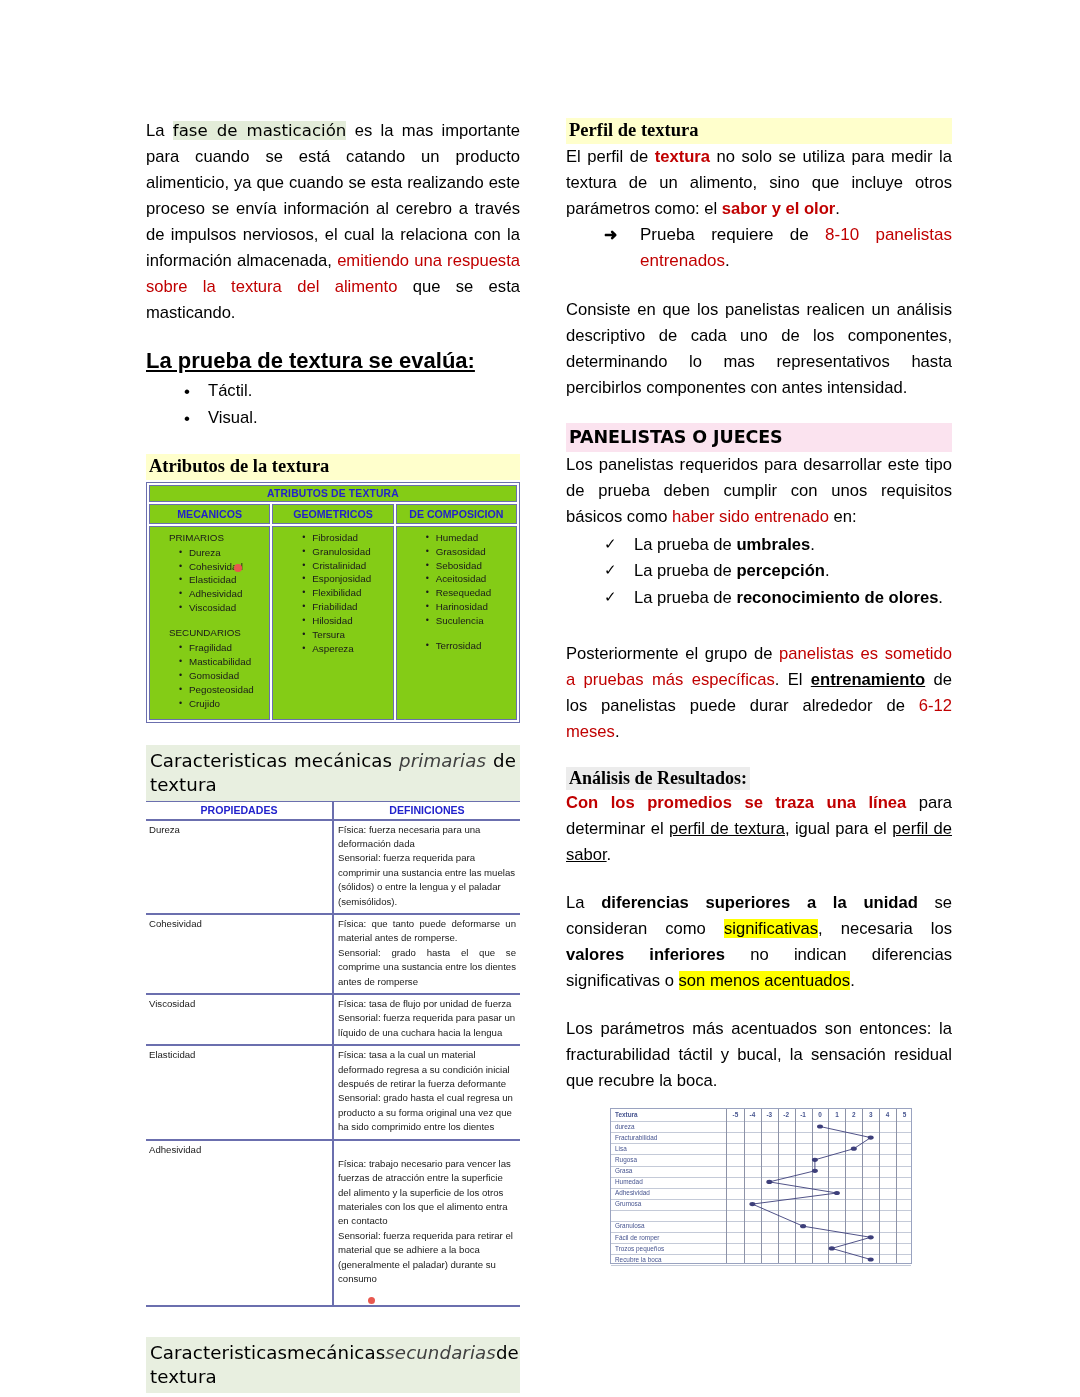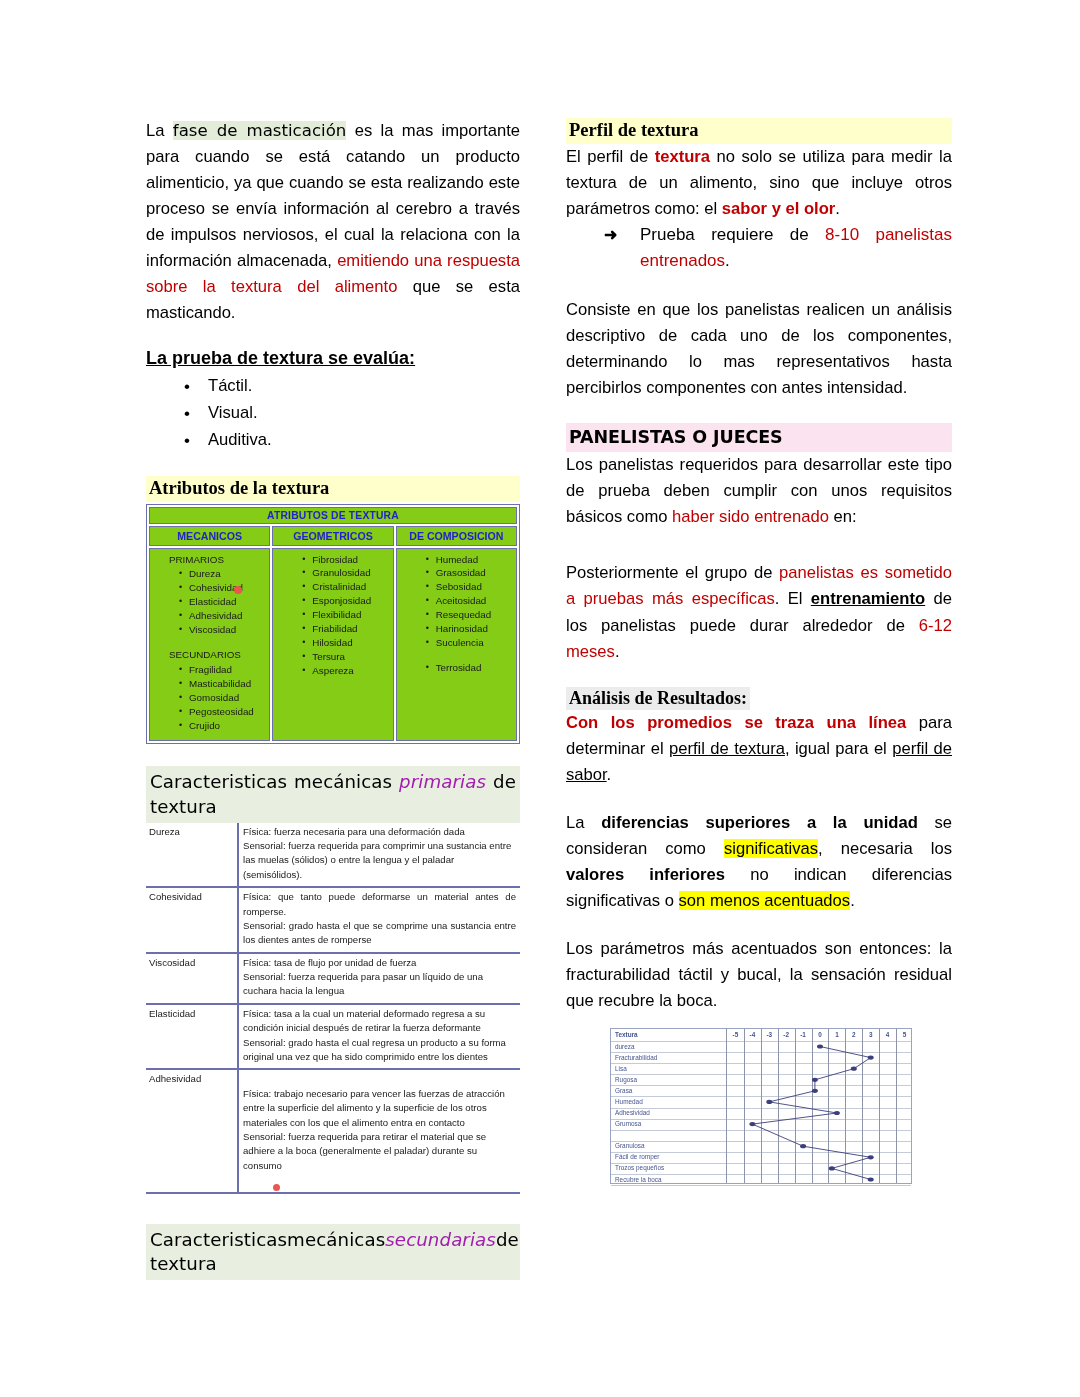--- a/index.html
+++ b/index.html
@@ -41,21 +41,21 @@
   .red { color: #c00000; }
   .b { font-weight: bold; }
   .u { text-decoration: underline; }
   .script {
     font-family: "DejaVu Sans", sans-serif;
     font-style: normal;
   }
 
   h3.underlined {
     margin: 0;
-    font-size: 18px;
+    font-size: 22px;
     font-weight: bold;
     text-decoration: underline;
   }
 
   ul.bullets {
     margin: 4px 0 0 0;
     padding-left: 62px;
     list-style: none;
   }
   ul.bullets li {
@@ -133,21 +133,21 @@
     display: inline-block;
   }
   .banner-green {
     background: #e8efe0;
     font-family: "DejaVu Sans", sans-serif;
     font-size: 18.2px;
     padding: 4px 4px 3px 4px;
     line-height: 1.35;
     letter-spacing: 0.1px;
   }
-  .banner-green .grn { color: #a21caf; font-style: italic; }
+  .banner-green .grn { color: #404040; font-style: italic; }
   .justif { display: flex; justify-content: space-between; }
 
   
   table.attr {
     width: 100%;
     border-collapse: separate;
     border-spacing: 2px;
     background: #ffffff;
     border: 1px solid #6b6fae;
     margin-top: 2px;
@@ -301,21 +301,20 @@
       <p class="body">
         <span>La </span><span class="hl-green script">fase de masticación</span><span> es la mas importante para cuando se está catando un producto alimenticio, ya que cuando se esta realizando este proceso se envía información al cerebro a través de impulsos nerviosos, el cual la relaciona con la información almacenada, </span><span class="red">emitiendo una respuesta sobre la textura del alimento</span><span> que se esta masticando.</span>
       </p>
 
       <div class="spacer-md"></div>
 
       <h3 class="underlined">La prueba de textura se evalúa:</h3>
       <ul class="bullets">
         <li>Táctil.</li>
         <li>Visual.</li>
-        <li>Auditiva.</li>
       </ul>
 
       <div class="spacer-md"></div>
 
       <div class="banner-yellow">Atributos de la textura</div>
 
       <table class="attr">
         <tbody>
             <tr>
           <td class="title" colspan="3">ATRIBUTOS DE TEXTURA</td>
@@ -385,20 +384,24 @@
           <span>Caracteristicas</span>
           <span>mecánicas</span>
           <span class="grn">primarias</span>
           <span>de</span>
         </div>
         <div>textura</div>
       </div>
 
       <table class="defs">
         <tbody>
+            <tr>
+          <th class="p">PROPIEDADES</th>
+          <th>DEFINICIONES</th>
+        </tr>
         <tr>
           <td class="prop">Dureza</td>
           <td class="def left" style="white-space:pre-line">Física: fuerza necesaria para una deformación dada
 Sensorial: fuerza requerida para comprimir una sustancia entre las muelas (sólidos) o entre la lengua y el paladar (semisólidos).</td>
         </tr>
         <tr>
           <td class="prop">Cohesividad</td>
           <td class="def" style="white-space:pre-line">Física: que tanto puede deformarse un material antes de romperse.
 Sensorial: grado hasta el que se comprime una sustancia entre los dientes antes de romperse</td>
         </tr>
@@ -450,20 +453,25 @@
       <div class="spacer-md"></div>
 
       <p class="body">Consiste en que los panelistas realicen un análisis descriptivo de cada uno de los componentes, determinando lo mas representativos hasta percibirlos componentes con antes intensidad.</p>
 
       <div class="spacer-md"></div>
 
       <div class="banner-pink">PANELISTAS O JUECES</div>
 
       <p class="body"><span>Los panelistas requeridos para desarrollar este tipo de prueba deben cumplir con unos requisitos básicos como </span><span class="red">haber sido entrenado</span><span> en:</span></p>
 
+      <ul class="checks">
+        <li><span>La prueba de </span><span class="b">umbrales</span><span>.</span></li>
+        <li><span>La prueba de </span><span class="b">percepción</span><span>.</span></li>
+        <li><span>La prueba de </span><span class="b">reconocimiento de olores</span><span>.</span></li>
+      </ul>
 
       <div class="spacer-lg"></div>
 
       <p class="body"><span>Posteriormente el grupo de </span><span class="red">panelistas es sometido a pruebas más específicas</span><span>. El </span><span class="b u">entrenamiento</span><span> de los panelistas puede durar alrededor de </span><span class="red">6-12 meses</span><span>.</span></p>
 
       <div class="spacer-md"></div>
 
       <div class="banner-grey">Análisis de Resultados:</div>
       <p class="body"><span class="red b">Con los promedios se traza una línea</span><span> para determinar el </span><span class="u">perfil de textura</span><span>, igual para el </span><span class="u">perfil de sabor</span><span>.</span></p>
 

